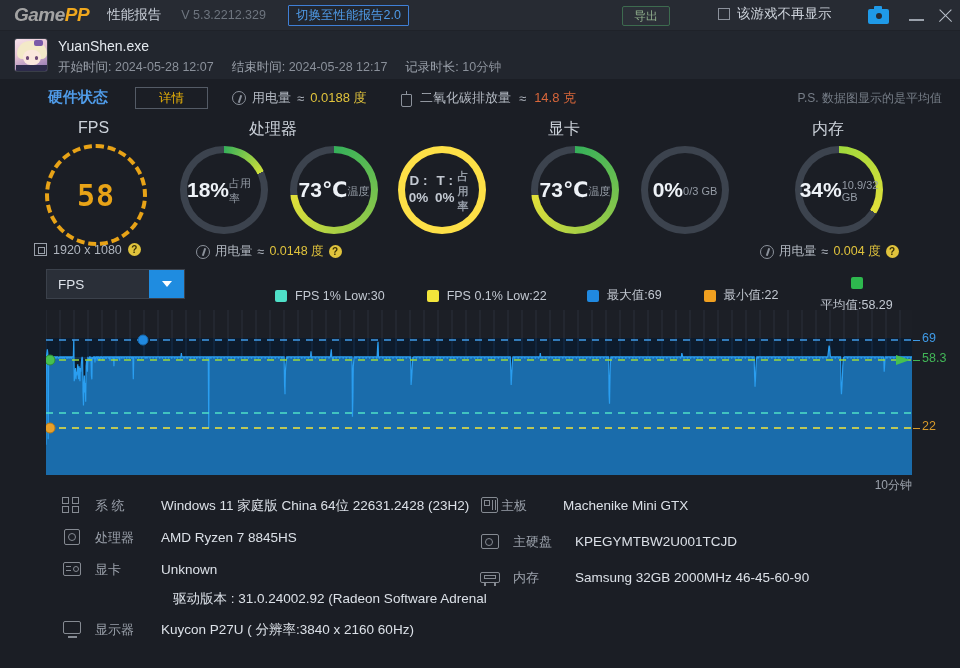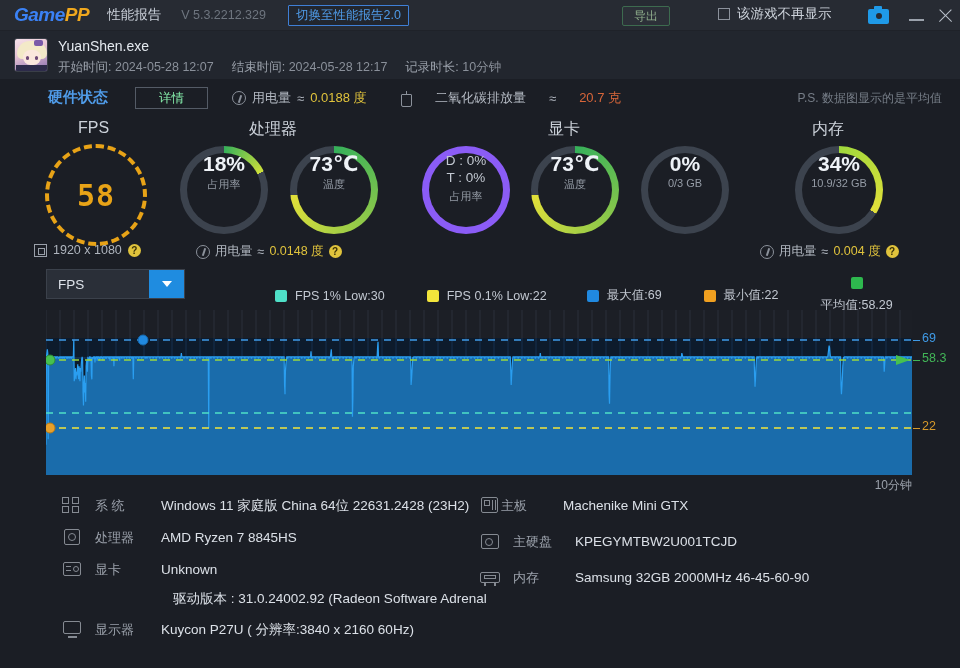--- a/index.html
+++ b/index.html
@@ -13,21 +13,21 @@
   .app { position: relative; width: 960px; height: 668px; background:#1b1e25; }
 
   
   .titlebar {
     position: absolute; top:0; left:0; width:960px; height:31px;
     background: #272b33;
     display:flex; align-items:center;
     border-bottom: 1px solid #1f2229;
   }
   .logo { margin-left:14px; font-size:19px; font-weight:bold; font-style:italic; letter-spacing:-0.5px; }
-  .logo .g { color:#3b82f6; }
+  .logo .g { color:#a3a3a3; }
   .logo .pp { color:#f0a81e; }
   .title-main { margin-left:18px; font-size:13.5px; color:#c9cfd8; }
   .title-ver { margin-left:20px; font-size:12.5px; color:#6e757f; }
   .switch-btn {
     margin-left:22px; height:21px; line-height:19px; padding:0 7px;
     border:1px solid #3f7fd6; color:#4f9be8; font-size:12.5px;
     background:#22262e; border-radius:1px; cursor:pointer;
   }
   .export-btn {
     position:absolute; left:622px; top:6px; height:20px; line-height:18px;
@@ -71,56 +71,56 @@
   .tabs { position:absolute; right:22px; top:31px; height:48px; display:flex; align-items:center; gap:0px; }
   .tab { position:relative; font-size:14px; color:#99a0aa; padding:0 27px; height:48px; line-height:50px; cursor:pointer; }
   .tab.active { color:#3f9ae6; }
   .tab.active::after { content:""; position:absolute; left:22px; right:22px; bottom:6px; height:2.5px; background:#1f87e0; }
 
   
   .hwbar { position:absolute; top:79px; left:0; width:960px; height:40px; background:#1b1e25; }
   .hw-title { position:absolute; left:48px; top:9px; font-size:15px; color:#4f9be8; font-weight:bold; }
   .detail-btn {
     position:absolute; left:135px; top:8px; width:73px; height:22px; line-height:20px;
-    text-align:center; border:1px solid #545b66; color:#86efac; font-size:12.5px; cursor:pointer;
+    text-align:center; border:1px solid #545b66; color:#eab308; font-size:12.5px; cursor:pointer;
   }
   .pw1 { position:absolute; left:232px; top:10px; display:flex; align-items:center; gap:6px; font-size:13px; color:#b4bac3; }
-  .co2 { position:absolute; left:400px; top:10px; display:flex; align-items:center; gap:23px; font-size:13px; color:#b4bac3; }
+  .co2 { position:absolute; left:400px; top:10px; display:flex; align-items:center; gap:8px; font-size:13px; color:#b4bac3; }
   .val-y { color:#e0c33c; }
   .val-o { color:#d8663a; }
   .ps-note { position:absolute; right:18px; top:11px; font-size:12px; color:#767d87; }
 
   .ic-circ { width:14px; height:14px; border-radius:50%; border:1px solid #8b919b; position:relative; display:inline-block; }
   .ic-circ::after { content:""; position:absolute; left:5.5px; top:2.5px; width:2px; height:8px; background:#8b919b; transform:rotate(18deg); }
   .ic-co2 { width:12px; height:15px; position:relative; display:inline-block; }
   .ic-co2::before { content:""; position:absolute; left:1px; top:3px; width:9px; height:11px; border:1.2px solid #8b919b; border-radius:1px 1px 2px 2px;}
   .ic-co2::after { content:""; position:absolute; left:6px; top:0px; width:1.4px; height:4px; background:#8b919b; }
 
   
   .gauges { position:absolute; top:119px; left:0; width:960px; height:146px; }
   .g-label { position:absolute; font-size:16px; color:#ccd2da; }
   .ring { position:absolute; width:88px; height:88px; border-radius:50%; }
   .ring .inner {
     position:absolute; left:7px; top:7px; width:74px; height:74px; border-radius:50%;
-    background:#1b1e25; display:flex; flex-direction:column; align-items:center; 
+    background:#1b1e25; display:flex; flex-direction:row; align-items:center; justify-content:center;
   }
   .ring .v { font-size:21px; font-weight:bold; color:#eef2f7; line-height:1.05; }
   .ring .sub { font-size:11px; color:#959ca6; margin-top:2px; }
   .ring .dual { font-size:13.5px; color:#c2c8d1; line-height:1.25; text-align:center; }
   .fps-ring { position:absolute; width:102px; height:102px; border-radius:50%; }
   .fps-ring .dashring {
     position:absolute; inset:0; border-radius:50%;
     border:4px dashed #e8a317;
   }
   .fps-num {
     position:absolute; inset:0; display:flex; align-items:center; justify-content:center;
     font-family:"DejaVu Sans Mono","Liberation Mono",monospace;
     font-size:30px; font-weight:bold; color:#e8a317; letter-spacing:1px;
   }
-  .res-line { position:absolute; font-size:12.5px; color:#aeb4bd; display:flex; align-items:flex-end; gap:6px; }
+  .res-line { position:absolute; font-size:12.5px; color:#aeb4bd; display:flex; align-items:flex-start; gap:6px; }
   .pw-line { position:absolute; font-size:12.5px; color:#b4bac3; display:flex; align-items:center; gap:5px; }
   .q { width:13px; height:13px; border-radius:50%; background:#e0c33c; color:#3a3208; font-size:10px;
        display:inline-flex; align-items:center; justify-content:center; font-weight:bold; cursor:pointer;}
   .ic-res { width:13px; height:13px; border:1.3px solid #9aa0aa; position:relative; display:inline-block; }
   .ic-res::after{ content:""; position:absolute; left:2.5px; top:2.5px; width:5px; height:5px; border:1.2px solid #9aa0aa;}
 
   
   .chartsec { position:absolute; top:265px; left:0; width:960px; height:225px; }
   .selwrap { position:absolute; left:46px; top:4px; width:139px; height:30px;
              background:#2a2f38; border:1px solid #3b414b; display:flex; align-items:center; cursor:pointer;}
@@ -240,21 +240,21 @@
     <div class="pw1">
       <span class="ic-circ"></span>
       <span>用电量</span>
       <span>≈</span>
       <span class="val-y">0.0188 度</span>
     </div>
     <div class="co2">
       <span class="ic-co2"></span>
       <span>二氧化碳排放量</span>
       <span>≈</span>
-      <span class="val-o">20.7 克</span>
+      <span class="val-o">14.8 克</span>
     </div>
     <div class="ps-note">P.S. 数据图显示的是平均值</div>
   </div>
 
   <div class="gauges">
 
     <div class="g-label" style="left:78px; top:0px;">FPS</div>
     <div class="fps-ring" style="left:45px; top:25px;">
       <div class="dashring"></div>
       <div class="fps-num">58</div>
@@ -280,21 +280,21 @@
     </div>
     <div class="pw-line" style="left:196px; top:124px;">
       <span class="ic-circ"></span>
       <span>用电量</span>
       <span>≈</span>
       <span class="val-y">0.0148 度</span>
       <span class="q">?</span>
     </div>
 
     <div class="g-label" style="left:548px; top:0px;">显卡</div>
-    <div class="ring" id="gpu-usage-ring" style="left: 422px; top: 27px; background: #8b5cf6;">
+    <div class="ring" id="gpu-usage-ring" style="left: 398px; top: 27px; background: #fde047; font-weight: bold;">
       <div class="inner">
         <div class="dual">D : 0%</div>
         <div class="dual">T : 0%</div>
         <div class="sub">占用率</div>
       </div>
     </div>
     <div class="ring" id="gpu-temp-ring" style="left: 531px; top: 27px; background: conic-gradient(rgb(53, 176, 90) 0deg, rgb(226, 224, 58) 262.8deg, rgb(60, 67, 78) 262.8deg, rgb(60, 67, 78) 360deg);">
       <div class="inner">
         <div class="v">73℃</div>
         <div class="sub">温度</div>

